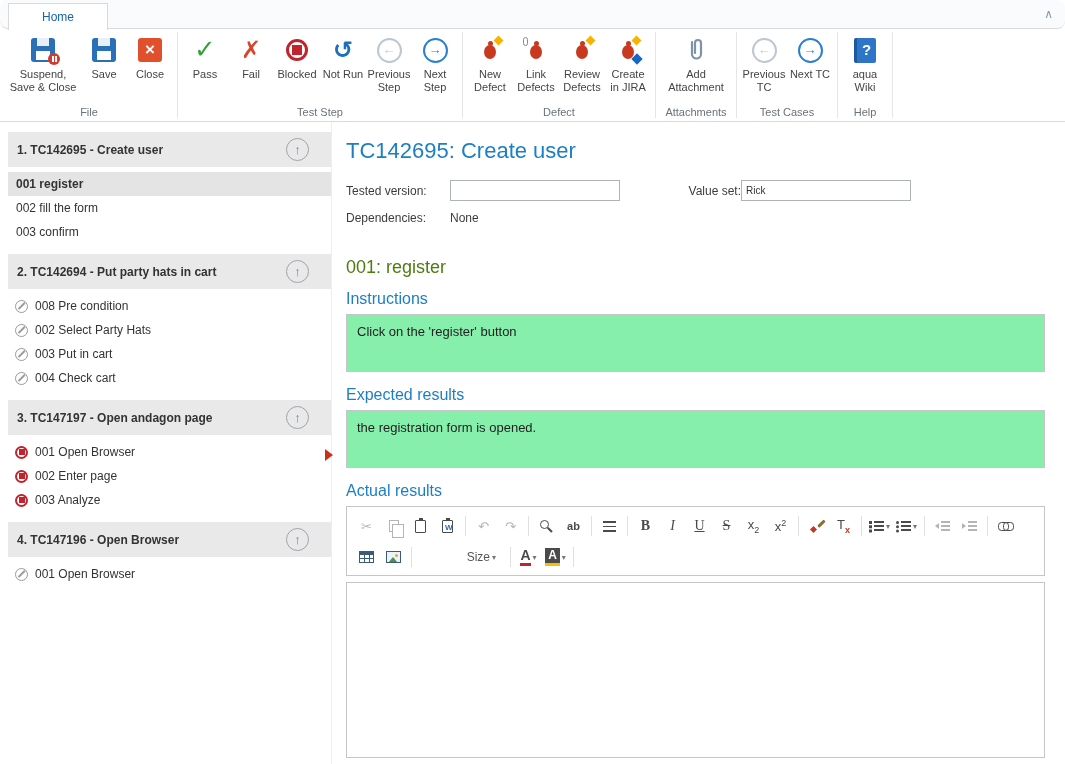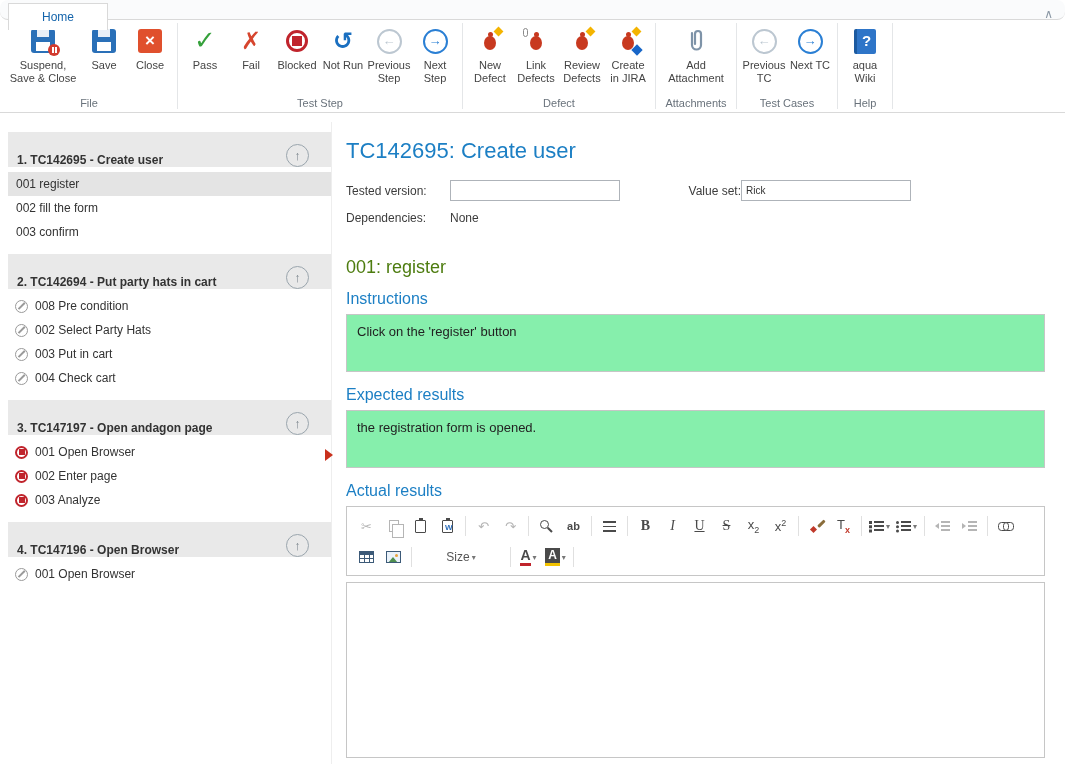--- a/index.html
+++ b/index.html
@@ -1,20 +1,20 @@
 <!DOCTYPE html>
 <html><head>
 <meta charset="utf-8">
 <style>
   * { box-sizing:border-box; margin:0; padding:0; }
   html,body { width:1065px; height:764px; }
   body { font-family:"Liberation Sans","DejaVu Sans",sans-serif; background:#fff; color:#333; position:relative; overflow:hidden; font-size:12px; }
 
   
-  .tabbar { position:relative; height:20px; background:#fafbfc; border-bottom:1px solid #d9d9d9;border-radius:8px; }
+  .tabbar { position:relative; height:29px; background:#fafbfc; border-bottom:1px solid #d9d9d9;border-radius:8px; }
   .tab-home { position:absolute; left:8px; top:3px; width:100px; height:27px; background:#fff;
               border:1px solid #d9d9d9; border-bottom:none; color:#1464ab; font-size:12px;
               display:flex; align-items:center; justify-content:center; z-index:2; cursor:pointer; }
   .collapse-ribbon { position:absolute; right:12px; top:7px; color:#8b98a5; font-size:12px; cursor:pointer; }
 
   
   .ribbon-body { display:flex; height:93px; background:#fff; border-bottom:1px solid #d9d9d9; padding-left:2px; }
   .rgroup { display:flex; flex-direction:column; }
   .rbtns { flex:1; display:flex; align-items:flex-start; padding:3px 3px 0; }
   .rgl { font-size:11px; color:#69727b; text-align:center; padding-bottom:3px; }
@@ -50,27 +50,27 @@
   .spark { position:absolute; top:-2px; right:-3px; width:7px; height:7px; background:#f4b400; transform:rotate(45deg); }
   .jira-d { position:absolute; bottom:-2px; right:-4px; width:8px; height:8px; background:#1866c8; transform:rotate(45deg); }
   .clip-b { position:absolute; top:-2px; left:-4px; width:5px; height:9px; border:1.5px solid #8a8a8a; border-radius:3px; }
 
   .ic-wiki { width:22px; height:25px; background:#2e75c8; border-left:3px solid #1c5aa0; border-radius:2px; color:#fff;
              font-size:15px; font-weight:bold; display:flex; align-items:center; justify-content:center; }
 
   
   .sidebar { position:absolute; left:0; top:122px; width:332px; bottom:0; background:#fff; padding-top:10px; border-right:1px solid #eee; }
   .sgroup { margin-bottom:10px; }
-  .sheader { height:35px; background:#e9e9e9; margin-left:8px; display:flex; align-items:flex-end; padding:0 22px 0 9px; margin-bottom:5px; cursor:pointer; }
+  .sheader { height:35px; background:#e9e9e9; margin-left:8px; display:flex; align-items:center; padding:0 22px 0 9px; margin-bottom:5px; cursor:pointer; }
   .sheader-title { font-weight:bold; font-size:12px; color:#333; flex:1; }
   .collapse-btn { width:23px; height:23px; border:1px solid #9aa5ad; border-radius:50%; color:#78828a; flex:none;
                   display:flex; align-items:center; justify-content:center; font-size:13px; cursor:pointer; }
   .sitem { height:24px; margin-left:8px; display:flex; align-items:center; gap:7px; padding-left:7px; font-size:12px; color:#333; cursor:pointer; }
   .sitem.noicon { padding-left:8px; }
-  .sitem.selected { background:#e4e4e4; }
+  .sitem.selected { background:#e4e4e4;font-weight:bold; }
   .st-notrun { width:13px; height:13px; border:1.5px solid #9a9a9a; border-radius:50%; position:relative; flex:none; }
   .st-notrun::after { content:''; position:absolute; left:0.5px; top:4.5px; width:9px; height:1.5px; background:#9a9a9a; transform:rotate(-45deg); }
   .st-blocked { width:13px; height:13px; border:2.5px solid #c0242c; border-radius:50%; position:relative; flex:none; }
   .st-blocked::after { content:''; position:absolute; inset:1.5px; background:#c0242c; }
 
   
   .main { position:absolute; left:332px; top:122px; right:0; bottom:0; padding:16px 20px 6px 14px; display:flex; flex-direction:column; }
   .marker { position:absolute; left:-7px; top:327px; width:0; height:0;
             border-left:8px solid #c9301c; border-top:6px solid transparent; border-bottom:6px solid transparent; }
   .main h1 { font-size:22px; font-weight:normal; color:#1c7fc4; margin-bottom:16px; }
@@ -127,21 +127,21 @@
   .i-link { width:16px; height:8px; position:relative; }
   .i-link::before, .i-link::after { content:''; position:absolute; top:0; width:9px; height:7px; border:1.5px solid currentColor; border-radius:3.5px; }
   .i-link::before { left:0; } .i-link::after { right:0; }
   .i-table { width:15px; height:12px; border:1px solid #3c5a78;
              background:linear-gradient(to bottom, #3c5a78 0 3px, transparent 3px),
                         linear-gradient(to right, transparent 4px, #3c5a78 4px 5px, transparent 5px 9px, #3c5a78 9px 10px, transparent 10px),
                         linear-gradient(to bottom, transparent 6.5px, #3c5a78 6.5px 7.5px, transparent 7.5px); }
   .i-img { width:15px; height:12px; border:1px solid #3c5a78; position:relative; overflow:hidden; background:#eaf2fa; }
   .i-img::before { content:''; position:absolute; bottom:-1px; left:1px; border-left:5px solid transparent; border-right:5px solid transparent; border-bottom:6px solid #4f8f4f; }
   .i-img::after { content:''; position:absolute; top:1.5px; right:2px; width:3.5px; height:3.5px; border-radius:50%; background:#e8a33d; }
-  .size-combo { display:inline-flex; align-items:center; justify-content:center; width:78px; padding:0 4px; margin:16px 6px;
+  .size-combo { display:inline-flex; align-items:center; justify-content:flex-end; width:78px; padding:0 4px; margin:16px 6px;
                 color:#555; font-size:12px; height:22px; cursor:pointer; }
   .A-color { font-weight:bold; font-size:14px; line-height:1; border-bottom:3px solid #c0242c; padding-bottom:1px; }
   .A-bg { font-weight:bold; font-size:12px; color:#fff; background:#4a4a4a; padding:1px 3px; line-height:13px; border-bottom:3px solid #f2c200; }
   .editor-area { border:1px solid #c6c6c6; background:#fff; flex:1; min-height:0; padding:8px 10px; font-size:13px; }
 </style>
 </head>
 <body>
 
 <div class="tabbar">
   <div class="tab-home">Home</div>

